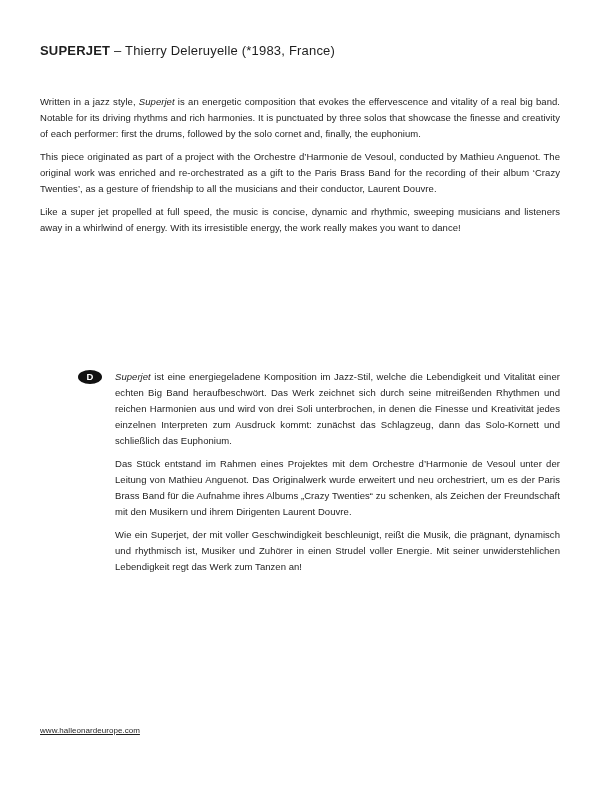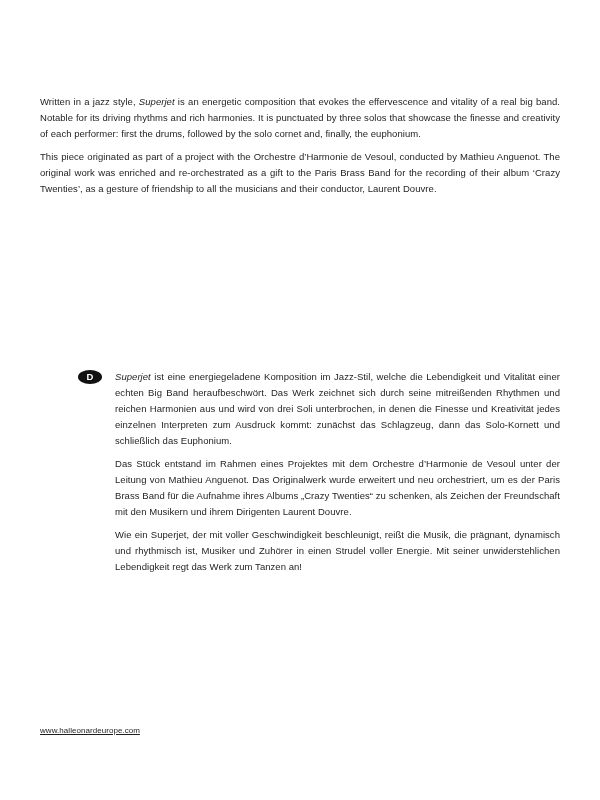--- a/index.html
+++ b/index.html
@@ -83,24 +83,28 @@
     color: inherit;
     text-decoration: underline;
     cursor: pointer;
   }
 </style>
 </head>
 <body>
 
 <div class="page">
 
+  <div class="title">
+    <span class="work">SUPERJET</span><span class="composer"> – Thierry Deleruyelle (*1983, France)</span>
+  </div>
 
   <div class="body-text english">
     <p class="para"><span>Written in a jazz style, </span><em>Superjet</em><span> is an energetic composition that evokes the effervescence and vitality of a real big band. Notable for its driving rhythms and rich harmonies. It is punctuated by three solos that showcase the finesse and creativity of each performer: first the drums, followed by the solo cornet and, finally, the euphonium.</span></p>
     <p class="para"><span>This piece originated as part of a project with the Orchestre d’Harmonie de Vesoul, conducted by Mathieu Anguenot. The original work was enriched and re-orchestrated as a gift to the Paris Brass Band for the recording of their album ‘Crazy Twenties’, as a gesture of friendship to all the musicians and their conductor, Laurent Douvre.</span></p>
+    <p class="para"><span>Like a super jet propelled at full speed, the music is concise, dynamic and rhythmic, sweeping musicians and listeners away in a whirlwind of energy. With its irresistible energy, the work really makes you want to dance!</span></p>
   </div>
 
   <div class="german-section">
     <div class="badge-col">
       <div class="lang-badge">
         <span>D</span>
       </div>
     </div>
     <div class="german-text">
       <p class="para"><em>Superjet</em><span> ist eine energiegeladene Komposition im Jazz-Stil, welche die Lebendigkeit und Vitalität einer echten Big Band heraufbeschwört. Das Werk zeichnet sich durch seine mitreißenden Rhythmen und reichen Harmonien aus und wird von drei Soli unterbrochen, in denen die Finesse und Kreativität jedes einzelnen Interpreten zum Ausdruck kommt: zunächst das Schlagzeug, dann das Solo-Kornett und schließlich das Euphonium.</span></p>

